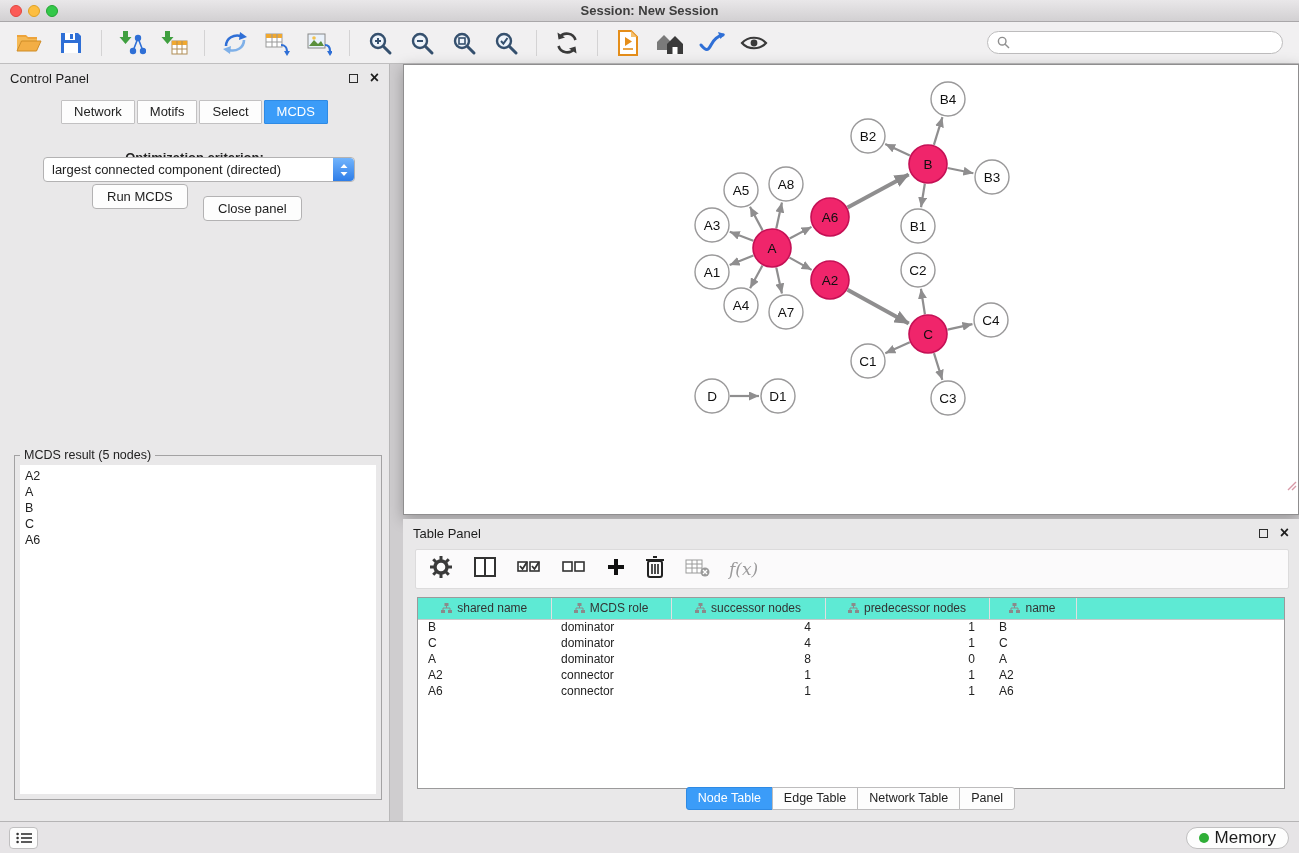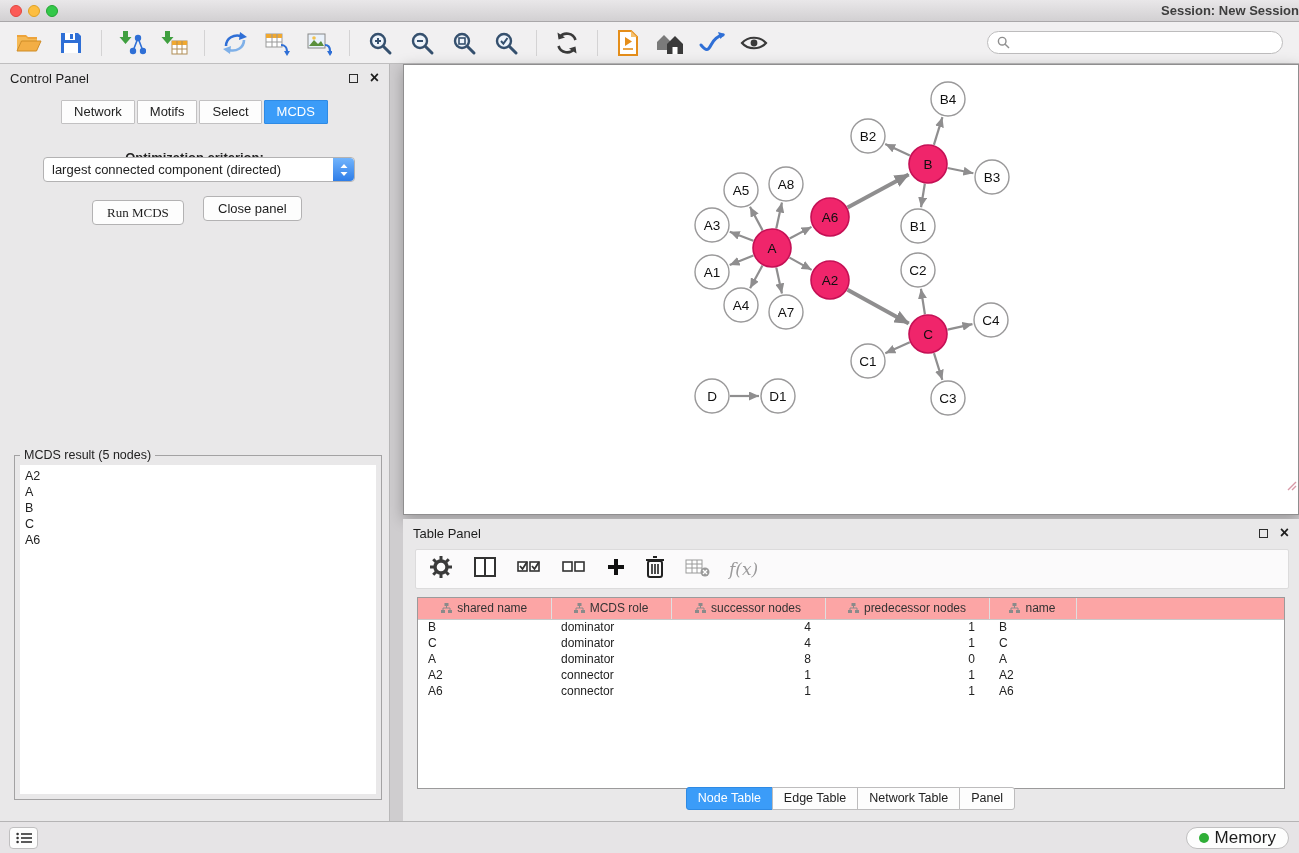--- a/index.html
+++ b/index.html
@@ -2,21 +2,21 @@
 <html><head>
 <meta charset="utf-8">
 <style>
   * { margin:0; padding:0; box-sizing:border-box; }
   html,body { width:1299px; height:853px; overflow:hidden;
     font-family:"Liberation Sans",sans-serif; background:#cfcdcf; color:#222; }
 
   
   .app-titlebar { position:absolute; left:0; top:0; width:1299px; height:22px;
     background:linear-gradient(#e9e7e9,#d2d0d2); border-bottom:1px solid #a9a7a9; z-index:9; }
-  .app-title { text-align:right; line-height:21px; font-size:13px; font-weight:700; color:#3d3d3d; }
+  .app-title { text-align:center; line-height:21px; font-size:13px; font-weight:700; color:#3d3d3d; }
   .tl { position:absolute; top:5px; width:12px; height:12px; border-radius:50%; }
   .tl.red { background:#fc5b57; border:1px solid #e2463f; }
   .tl.yel { background:#fdbe41; border:1px solid #dfa123; }
   .tl.grn { background:#34c84a; border:1px solid #23a433; }
 
   
   .toolbar { position:absolute; left:0; top:22px; width:1299px; height:42px;
     background:#f1f0f1; border-bottom:1px solid #bfbebf; display:flex; align-items:center; padding:0 8px; }
   .tbtn { width:42px; height:36px; display:flex; align-items:center; justify-content:center; border-radius:4px; }
   .tsep { width:1px; height:26px; background:#d4d3d4; margin:0 9px; }
@@ -35,21 +35,21 @@
   .ctab { font-size:13px; padding:3px 12px 4px; background:#fdfdfd; border:1px solid #c2c1c2; border-radius:1px; color:#222; }
   .ctab.active { background:#3b9cf8; border-color:#2e8ae4; color:#fff; }
   .opt-label { text-align:center; font-size:13px; font-weight:700; margin-top:26px; }
   .combo { position:absolute; left:43px; top:93px; width:312px; height:25px; background:#fff;
     border:1px solid #b3b2b3; border-radius:4px; font-size:13px; display:flex; align-items:center; padding-left:8px; }
   .combo-btn { position:absolute; right:0; top:0; bottom:0; width:21px;
     background:linear-gradient(#72b4fc,#2e7de8); border-radius:0 4px 4px 0;
     display:flex; align-items:center; justify-content:center; }
   .btn { position:absolute; height:25px; background:#fdfdfd; border:1px solid #b3b2b3; border-radius:4px;
     font-size:13px; padding:0 14px; line-height:23px; color:#1d1d1d; }
-  .run-btn { left:92px; top:136px;font-family:Liberation Serif, serif; }
+  .run-btn { left:92px; top:120px; }
   .closep-btn { left:203px; top:132px; }
   .result-box { position:absolute; left:14px; top:391px; width:368px; height:345px; border:1px solid #a3a2a3; }
   .result-legend { position:absolute; top:-8px; left:5px; background:#e9e8e9; font-size:12.5px; padding:0 4px; }
   .result-list { position:absolute; left:5px; right:5px; top:9px; bottom:5px; background:#fff; overflow:hidden;
     font-size:12.5px; padding:3px 5px; }
   .ritem { height:16px; line-height:16px; }
 
   
   .net-window { position:absolute; left:403px; top:64px; width:896px; height:451px;
     background:#fff; border:1px solid #8f8e8f; box-shadow:0 4px 14px rgba(0,0,0,.28); }
@@ -61,21 +61,21 @@
 
   
   .table-panel { position:absolute; left:403px; top:519px; width:896px; height:302px; background:#e9e8e9; }
   .tp-toolbar { position:absolute; left:12px; top:30px; right:10px; height:40px;
     background:#fbfafb; border:1px solid #dcdbdc; border-radius:2px;
     display:flex; align-items:center; gap:19px; padding:0 12px; }
   .fx-label { font-family:"DejaVu Serif",serif; font-style:italic; font-size:17px; color:#9b9a9b; }
   .ntable-wrap { position:absolute; left:14px; top:78px; width:868px; height:192px;
     background:#fff; border:1px solid #9b9a9b; overflow:hidden; }
   table.ntable { border-collapse:collapse; width:100%; table-layout:fixed; font-size:12px; }
-  .ntable th { background:#fca5a5; border-bottom:1px solid #c9c8c9; border-right:1px solid #e0dfe0;
+  .ntable th { background:#5eead4; border-bottom:1px solid #c9c8c9; border-right:1px solid #e0dfe0;
     height:21px; font-weight:400; color:#333; }
   .ntable th:last-child { border-right:none; }
   .thwrap { display:inline-flex; align-items:center; gap:5px; }
   .ntable td { height:16px; padding:0 10px; white-space:nowrap; overflow:hidden; }
   .ntable td.num { text-align:right; padding-right:14px; }
   .bottom-tabs { position:absolute; left:0; right:0; bottom:11px; display:flex; justify-content:center; }
   .btab { font-size:12.5px; padding:3px 11px 4px; background:#fdfdfd; border:1px solid #bdbcbd; margin-left:-1px; color:#222; }
   .btab:first-child { border-radius:3px 0 0 3px; }
   .btab:last-child { border-radius:0 3px 3px 0; }
   .btab.active { background:#3b9cf8; border-color:#2e8ae4; color:#fff; }

